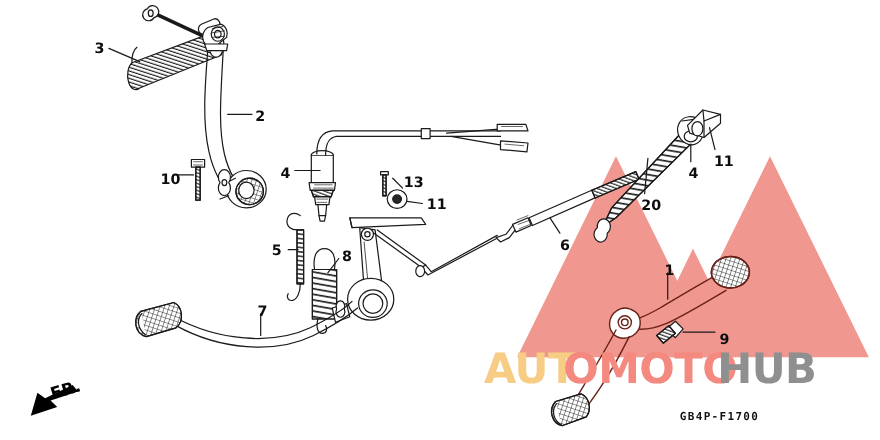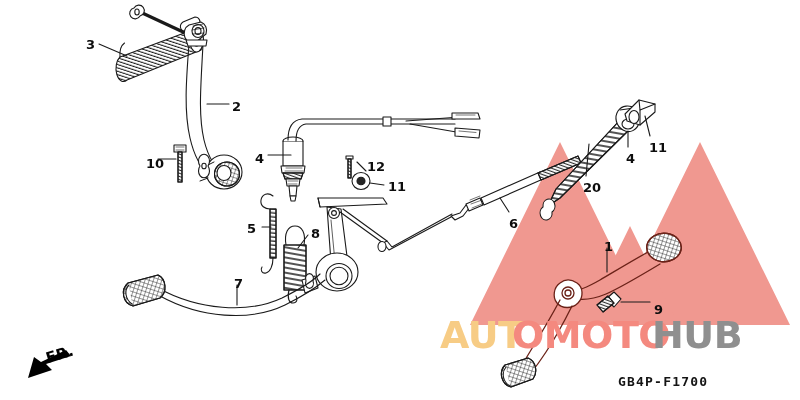--- a/index.html
+++ b/index.html
@@ -41,21 +41,21 @@
     font-family: "DejaVu Sans", sans-serif;
     font-weight: bold;
     font-size: 38px;
     letter-spacing: -0.5px;
   }
   .partno {
     position: absolute;
     left: 618px;
     top: 374px;
     font-family: "DejaVu Sans Mono", monospace;
-    font-size: 13px;
+    font-size: 10px;
     font-weight: bold;
     letter-spacing: 1.2px;
     color: #141414;
     white-space: nowrap;
   }
   .fr-label {
     position: absolute;
     left: 49px;
     top: 349px;
     font-family: "DejaVu Sans", sans-serif;
@@ -345,19 +345,19 @@
       <div class="callout" style="left: 232px; top: 100px;">2</div>
       <div class="callout" style="left: 86px; top: 38px;">3</div>
       <div class="callout" style="left: 255px; top: 152px;">4</div>
       <div class="callout" style="left: 247px; top: 222px;">5</div>
       <div class="callout" style="left: 509px; top: 217px;">6</div>
       <div class="callout" style="left: 234px; top: 277px;">7</div>
       <div class="callout" style="left: 311px; top: 227px;">8</div>
       <div class="callout" style="left: 654px; top: 303px;">9</div>
       <div class="callout" style="left: 146px; top: 157px;">10</div>
       <div class="callout" style="left: 388px; top: 180px;">11</div>
-      <div class="callout" style="left: 367px; top: 160px;">12</div>
+      <div class="callout" style="left: 367px; top: 160px;">13</div>
       <div class="callout" style="left: 583px; top: 181px;">20</div>
       <div class="callout" style="left: 626px; top: 152px;">4</div>
       <div class="callout" style="left: 649px; top: 141px;">11</div>
     </div>
 
 </div>
 
 </body></html>

